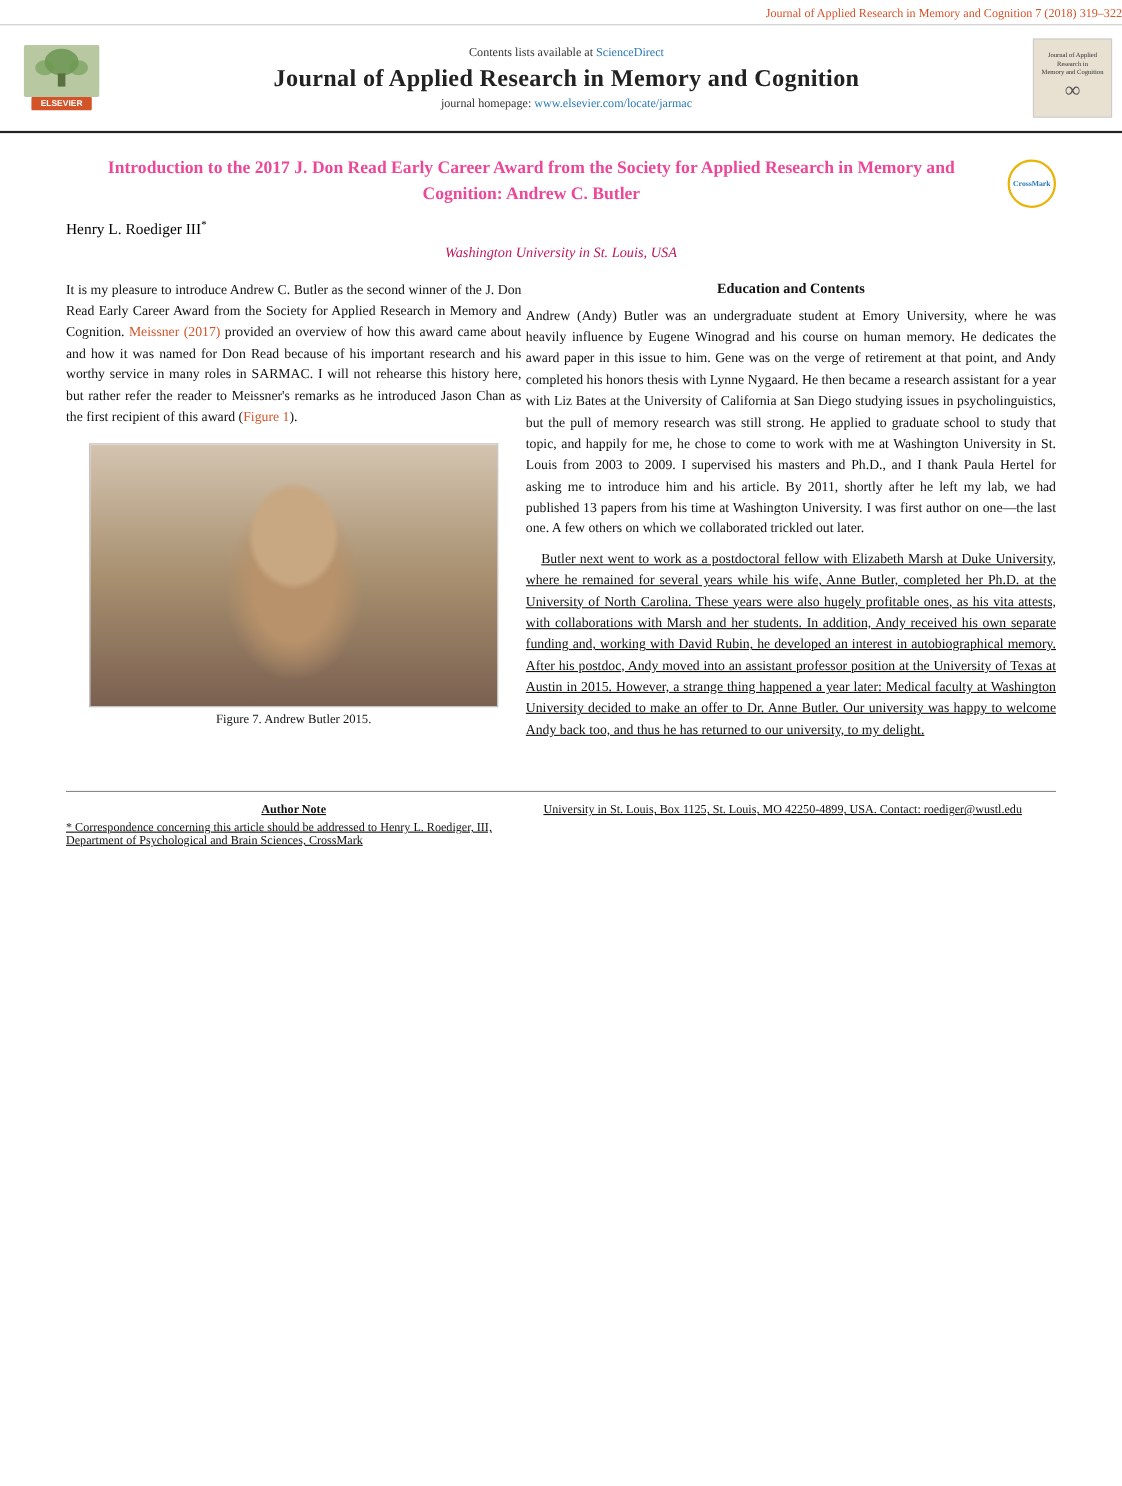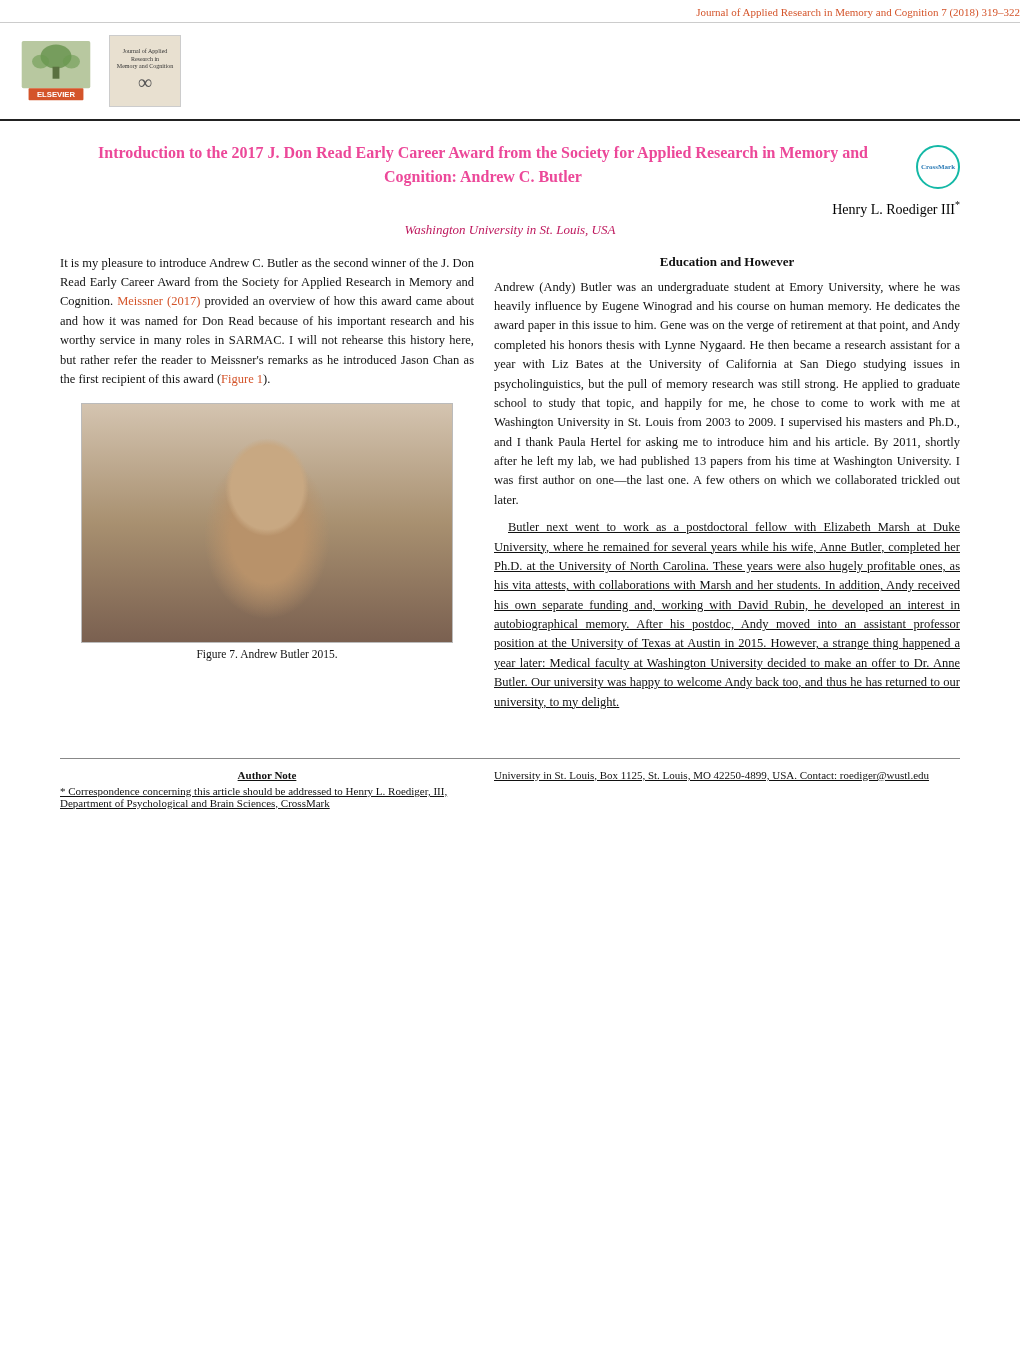--- a/index.html
+++ b/index.html
@@ -120,51 +120,51 @@
     .crossmark-badge {
       width: 44px;
       height: 44px;
       margin-top: 4px;
       flex-shrink: 0;
     }
     .crossmark-circle {
       width: 44px;
       height: 44px;
       border-radius: 50%;
-      border: 2px solid #14b8a6;
+      border: 2px solid #eab308;
       display: flex;
       align-items: center;
       justify-content: center;
       font-size: 9px;
       color: #2a7ab5;
       font-weight: bold;
       text-align: center;
       line-height: 1.2;
     }
 
     .article-author {
-      text-align: right;
+      text-align: left;
       font-size: 14px;
       margin-bottom: 4px;
     }
     .article-author sup {
       font-size: 10px;
     }
     .article-affiliation {
       text-align: center;
       font-size: 13px;
       font-style: italic;
       margin-bottom: 16px;
       color: #be185d;
     }
 
     
     .body-columns {
       display: flex;
-      gap: 20px;
+      gap: 4px;
     }
     .col-left {
       width: 46%;
       flex-shrink: 0;
     }
     .col-right {
       flex: 1;
     }
 
     .body-text {
@@ -276,20 +276,31 @@
 
       <ellipse cx="40" cy="18" rx="18" ry="14" fill="#5a8a40" opacity="0.7"></ellipse>
       <rect x="36" y="30" width="8" height="14" fill="#5a7040"></rect>
       <ellipse cx="22" cy="24" rx="10" ry="8" fill="#6a9a50" opacity="0.6"></ellipse>
       <ellipse cx="58" cy="24" rx="10" ry="8" fill="#6a9a50" opacity="0.6"></ellipse>
       <rect x="8" y="55" width="64" height="14" fill="#d4542a" rx="1"></rect>
       <text x="40" y="65" text-anchor="middle" font-size="9" fill="white" font-weight="bold" font-family="Arial">ELSEVIER</text>
     </svg>
   </div>
 
+  <div class="header-center">
+    <div class="contents-line">
+      <span>Contents lists available at</span>
+      <a class="link-blue">ScienceDirect</a>
+    </div>
+    <div class="journal-title">Journal of Applied Research in Memory and Cognition</div>
+    <div class="journal-homepage">
+      <span>journal homepage:</span>
+      <a class="link-blue">www.elsevier.com/locate/jarmac</a>
+    </div>
+  </div>
 
   <div class="header-logo-right">
     <div class="journal-thumb">
       <span style="font-size:6px;padding:0 2px;line-height:1.3;">Journal of Applied Research in</span>
       <span style="font-size:6px;padding:0 2px;line-height:1.3;">Memory and Cognition</span>
       <span class="thumb-infinity">∞</span>
     </div>
   </div>
 </div>
 
@@ -321,21 +332,21 @@
 
       <div class="figure-block">
         <div class="figure-img">
           <div class="portrait-sim"></div>
         </div>
         <div class="figure-caption">Figure 7.  Andrew Butler 2015.</div>
       </div>
     </div>
 
     <div class="col-right">
-      <div class="section-heading">Education and However</div>
+      <div class="section-heading">Education and Contents</div>
       <div class="body-text">
         <p>Andrew (Andy) Butler was an undergraduate student at Emory University, where he was heavily influence by Eugene Winograd and his course on human memory. He dedicates the award paper in this issue to him. Gene was on the verge of retirement at that point, and Andy completed his honors thesis with Lynne Nygaard. He then became a research assistant for a year with Liz Bates at the University of California at San Diego studying issues in psycholinguistics, but the pull of memory research was still strong. He applied to graduate school to study that topic, and happily for me, he chose to come to work with me at Washington University in St. Louis from 2003 to 2009. I supervised his masters and Ph.D., and I thank Paula Hertel for asking me to introduce him and his article. By 2011, shortly after he left my lab, we had published 13 papers from his time at Washington University. I was first author on one—the last one. A few others on which we collaborated trickled out later.</p>
         <p>Butler next went to work as a postdoctoral fellow with Elizabeth Marsh at Duke University, where he remained for several years while his wife, Anne Butler, completed her Ph.D. at the University of North Carolina. These years were also hugely profitable ones, as his vita attests, with collaborations with Marsh and her students. In addition, Andy received his own separate funding and, working with David Rubin, he developed an interest in autobiographical memory. After his postdoc, Andy moved into an assistant professor position at the University of Texas at Austin in 2015. However, a strange thing happened a year later: Medical faculty at Washington University decided to make an offer to Dr. Anne Butler. Our university was happy to welcome Andy back too, and thus he has returned to our university, to my delight.</p>
       </div>
     </div>
 
   </div>
 </div>
 
 <hr class="footer-rule">

